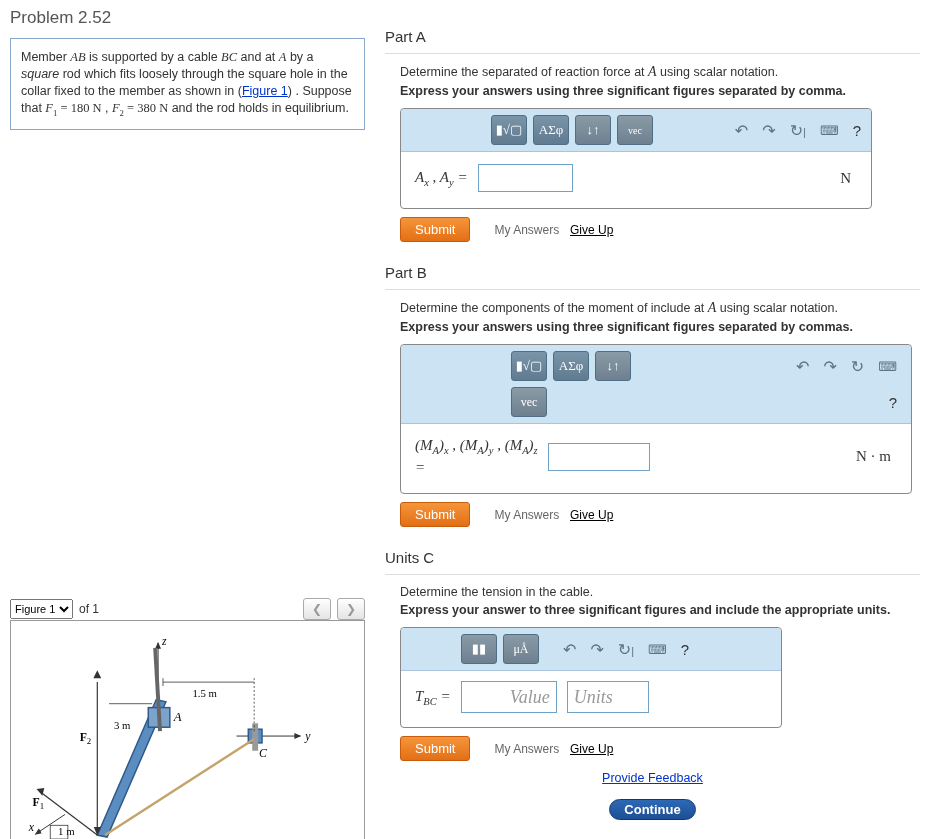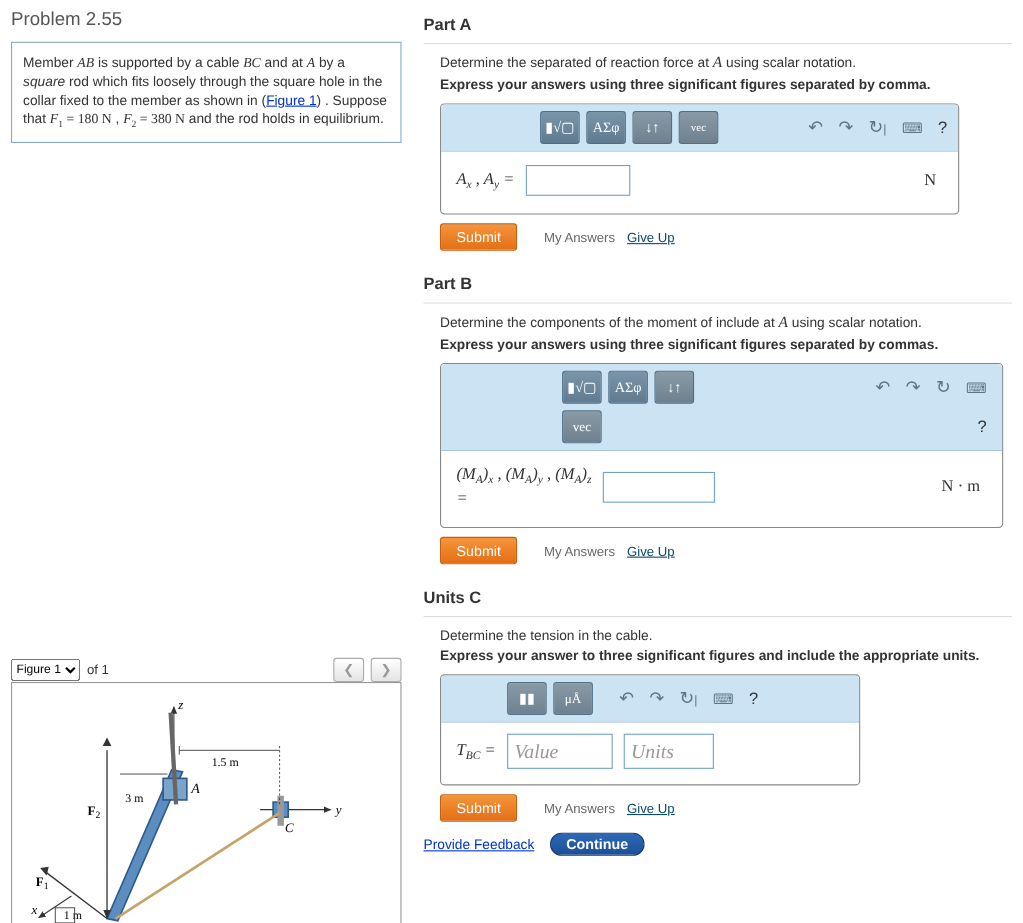--- a/index.html
+++ b/index.html
@@ -14,67 +14,67 @@
   .serif { font-family:"Times New Roman",serif; }
 
   .fig-bar { display:flex; align-items:center; margin-top:8px; }
   .fig-select { font-size:11px; height:20px; }
   .fig-of { font-size:12px; margin-left:6px; color:#333; }
   .fig-nav { display:flex; gap:6px; margin-left:auto; }
   .fig-btn { width:26px; height:20px; border:1px solid #aaa; background:linear-gradient(#fff,#e4e4e4); border-radius:3px; font-size:12px; color:#999; display:flex; align-items:center; justify-content:center; cursor:pointer; }
   .fig-img { border:1px solid #999; margin-top:0; height:235px; background:#fff; position:relative; }
   svg.diagram { width:100%; height:100%; }
 
-  .part-title { font-size:15px; color:#333; font-weight:bold; margin:6px 0 8px 0; }
+  .part-title { font-size:15px; color:#333; font-weight:normal; margin:20px 0 8px 0; }
   .indent { margin-left:15px; }
   .instr { font-size:12.5px; margin-bottom:4px; }
   .instr .serif { font-size:14px; }
   .bold { font-weight:bold; }
 
   .answer-box { border:1px solid #888; border-radius:4px; background:#fff; margin-top:10px; margin-bottom:8px; }
   .tool-strip { background:#CBE3F2; border-bottom:1px solid #A8C5DB; padding:6px; display:flex; align-items:center; gap:6px; border-radius:4px 4px 0 0; }
   .tool-strip.centered { justify-content:flex-start; padding-left:90px; }
   .tool-btn { min-width:34px; height:28px; border:1px solid #4F6F87; background:linear-gradient(#7a94a8,#607a90); color:#fff; border-radius:3px; font-size:13px; display:flex; align-items:center; justify-content:center; cursor:pointer; font-family:"Times New Roman",serif; }
   .tool-btn.small-gray { background:linear-gradient(#8a9aa6,#6e8090); }
   .tool-icon { color:#5a7488; font-size:16px; cursor:pointer; padding:0 4px; }
   .tool-icon.q { color:#333; font-size:15px; }
   .spacer { flex:1; }
 
   .ans-row { display:flex; align-items:center; padding:12px 14px 16px 14px; gap:10px; }
   .ans-label { font-family:"Times New Roman",serif; font-size:15px; font-style:italic; }
   .ans-input { border:1px solid #6fa2c6; height:26px; width:85px; padding:0 4px; font-size:13px; }
   .ans-input.wide { width:92px; }
   .unit { font-family:"Times New Roman",serif; font-size:15px; margin-left:auto; padding-right:6px; }
   .value-ph::placeholder, .units-ph::placeholder { font-family:"Times New Roman",serif; font-style:italic; color:#999; font-size:18px; }
-  .value-box { width:82px; height:30px; border:1px solid #6fa2c6; font-size:18px; padding:0 6px; }
+  .value-box { width:82px; height:30px; border:1px solid #6fa2c6; font-size:18px; padding:0 6px;text-align:right; }
   .units-box { width:68px; height:30px; border:1px solid #6fa2c6; font-size:18px; padding:0 6px; }
 
   .submit-row { display:flex; align-items:center; gap:24px; margin-bottom:22px; }
   .submit-btn { background:linear-gradient(#F5953B,#E36F15); color:#fff; border:1px solid #C75D0C; border-radius:3px; font-weight:normal; font-size:13px; padding:4px 14px; cursor:pointer; }
   .ma-link { color:#666; font-size:12px; }
-  .gu-link { color:#0c4a6e; font-size:12px; }
+  .gu-link { color:#000000; font-size:12px; }
 
   .tool-strip.tall { flex-wrap:wrap; padding:6px 10px; row-gap:6px; }
   .tool-row { display:flex; align-items:center; gap:6px; width:100%; }
 
-  .footer-row { display:flex; align-items:center; gap:14px; margin-top:6px; }
+  .footer-row { display:flex; align-items:center; gap:14px; margin-top:6px;flex-direction:column; }
   .feedback { color:#0033CC; text-decoration:underline; font-size:12.5px; }
   .continue-btn { background:linear-gradient(#2E69B5,#1C4F95); color:#fff; border:1px solid #14376B; border-radius:12px; padding:2px 14px; font-weight:bold; font-size:13px; cursor:pointer; }
 
   hr.sep { border:none; border-top:1px solid #ddd; margin:0 0 10px 0; }
 
   sub { font-size:0.7em; }
 </style>
 </head>
 <body>
 
 <div class="page">
 
   <div class="left">
-    <div class="prob-title">Problem 2.55</div>
+    <div class="prob-title">Problem 2.52</div>
     <div class="prob-box">
       <span>Member </span><span class="serif ital">AB</span><span> is supported by a cable </span><span class="serif ital">BC</span><span> and at </span><span class="serif ital">A</span><span> by a </span><span class="ital">square</span><span> rod which fits loosely through the square hole in the collar fixed to the member as shown in (</span><a href="#">Figure 1</a><span>) . Suppose that </span><span class="serif ital">F</span><sub class="serif">1</sub><span class="serif"> = 180  N</span><span> , </span><span class="serif ital">F</span><sub class="serif">2</sub><span class="serif"> = 380  N</span><span> and the rod holds in equilibrium.</span>
     </div>
 
     <div style="height:460px;"></div>
 
     <div class="fig-bar">
       <select class="fig-select">
         <option>Figure 1</option>
       </select>

